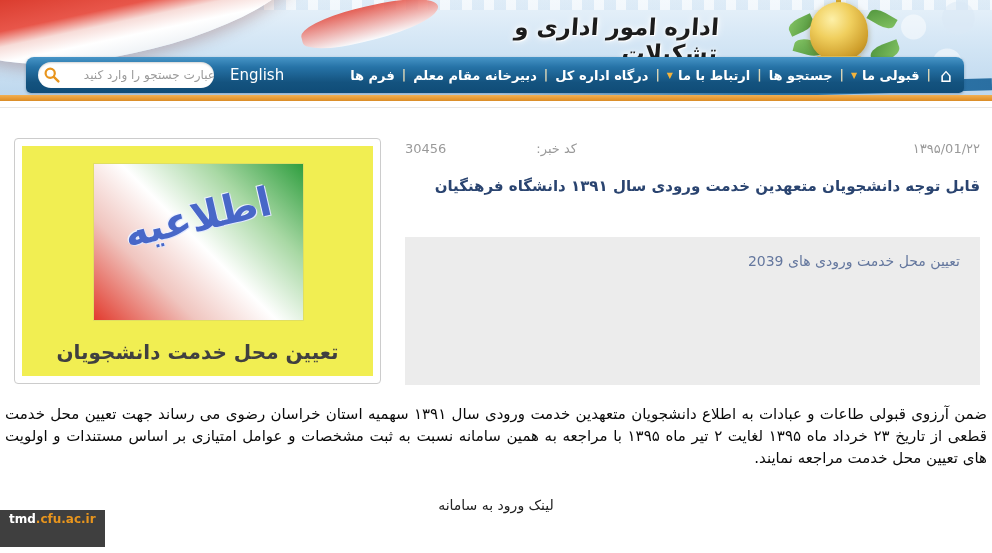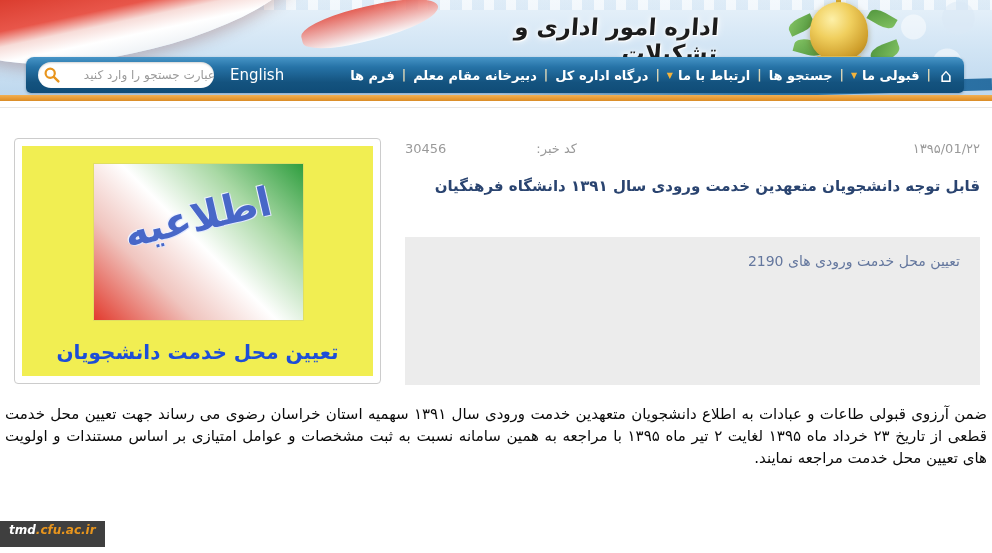--- a/index.html
+++ b/index.html
@@ -72,37 +72,37 @@
   .announce-card { position:absolute; left:14px; top:37px; width:367px; height:246px; background:#fff;
             border:1px solid #cccccc; border-radius:4px; padding:7px; }
   .announce-inner { position:relative; width:100%; height:100%; background:#f1ee52; overflow:hidden; }
   .flag-rect { position:absolute; left:72px; top:18px; width:209px; height:156px;
             background:linear-gradient(225deg,#2f9e3f 0%,#a8d8a4 26%,#ffffff 50%,#f0c5bf 72%,#e23b2e 100%);
             box-shadow:0 0 0 1px rgba(200,200,120,.4); }
   .announce-word { position:absolute; left:0; top:48px; width:100%; text-align:center;
             transform:rotate(-13deg); font-size:40px; font-weight:bold; color:#4867c8;
             text-shadow:1px 1px 0 #dfe6ff, -1px -1px 0 #eef2ff; direction:rtl; }
   .announce-caption { position:absolute; left:0; bottom:12px; width:100%; text-align:center; direction:rtl;
-            font-size:20px; font-weight:bold; color:#1d4ed8; }
+            font-size:20px; font-weight:bold; color:#404040; }
 
   .meta-row { position:absolute; left:405px; top:40px; width:575px; display:flex; direction:rtl;
             align-items:center; color:#9a9a9a; font-size:13px; }
   .meta-spacer { flex:1; }
   .meta-gap { width:90px; }
   .news-title { position:absolute; left:405px; top:64px; width:575px; direction:rtl; text-align:right;
             font-size:15px; font-weight:bold; color:#2a4470;margin-top:12px; }
   .summary-box { position:absolute; left:405px; top:136px; width:575px; height:148px; background:#ececec; }
   .summary-text { padding:16px 20px; direction:rtl; text-align:right; color:#64779e; font-size:14px; }
 
   .news-body { position:absolute; left:5px; right:5px; top:302px; direction:rtl; text-align:justify;
             font-size:15px; font-weight:normal; color:#0a0a0a; line-height:22px; }
   .portal-link { position:absolute; top:396px; left:0; width:100%; text-align:center; direction:rtl;
             font-size:14px; color:#222; cursor:pointer; }
-  .watermark { position:absolute; left:0; bottom:6px; background:#3f3f3f; padding:2px 9px 10px 9px;
-            font-style:italic; font-weight:bold; font-size:12px;margin-top:48px; }
+  .watermark { position:absolute; left:0; bottom:6px; background:#3f3f3f; padding:2px 9px 21px 9px;
+            font-weight:bold; font-size:12px;margin-top:48px; }
   .watermark .wm-prefix { color:#ffffff; }
   .watermark .wm-suffix { color:#e8951d; }
 </style>
 </head>
 <body>
 
 <div id="page">
 
   <div id="banner">
     <div class="ornament-strip"></div>
@@ -181,24 +181,25 @@
       <span>۱۳۹۵/01/۲۲</span>
       <span class="meta-spacer"></span>
       <span>کد خبر:</span>
       <span class="meta-gap"></span>
       <span>30456</span>
     </div>
 
     <div class="news-title">قابل توجه دانشجویان متعهدین خدمت ورودی سال ۱۳۹۱ دانشگاه فرهنگیان</div>
 
     <div class="summary-box">
-      <div class="summary-text">تعیین محل خدمت ورودی های 2190</div>
+      <div class="summary-text">تعیین محل خدمت ورودی های 2039</div>
     </div>
 
     <div class="news-body">ضمن آرزوی قبولی طاعات و عبادات به اطلاع دانشجویان متعهدین خدمت ورودی سال ۱۳۹۱ سهمیه استان خراسان رضوی می رساند جهت تعیین محل خدمت قطعی از تاریخ ۲۳ خرداد ماه ۱۳۹۵ لغایت ۲ تیر ماه ۱۳۹۵ با مراجعه به همین سامانه نسبت به ثبت مشخصات و عوامل امتیازی بر اساس مستندات و اولویت های تعیین محل خدمت مراجعه نمایند.</div>
 
+    <div class="portal-link">لینک ورود به سامانه</div>
 
     <div class="watermark">
       <span class="wm-prefix">tmd</span><span class="wm-suffix">.cfu.ac.ir</span>
     </div>
   </div>
 
 </div>
 
 </body></html>

